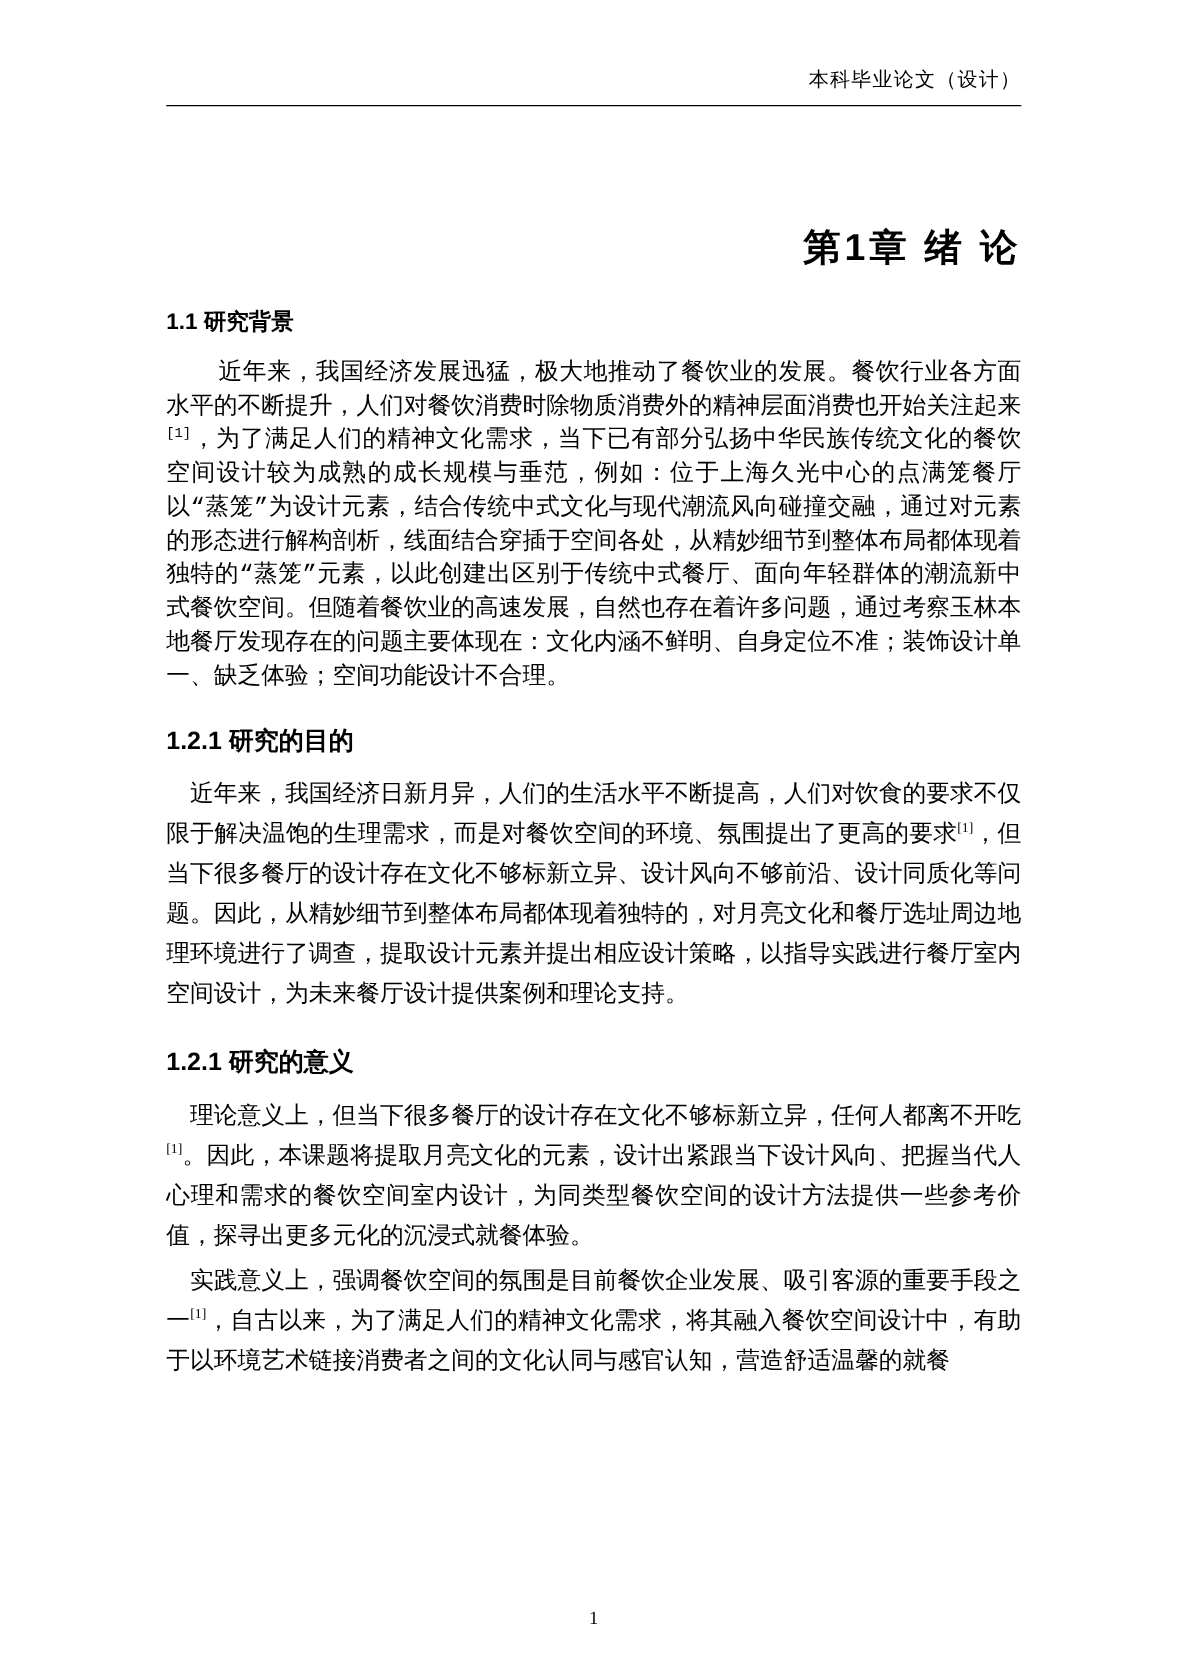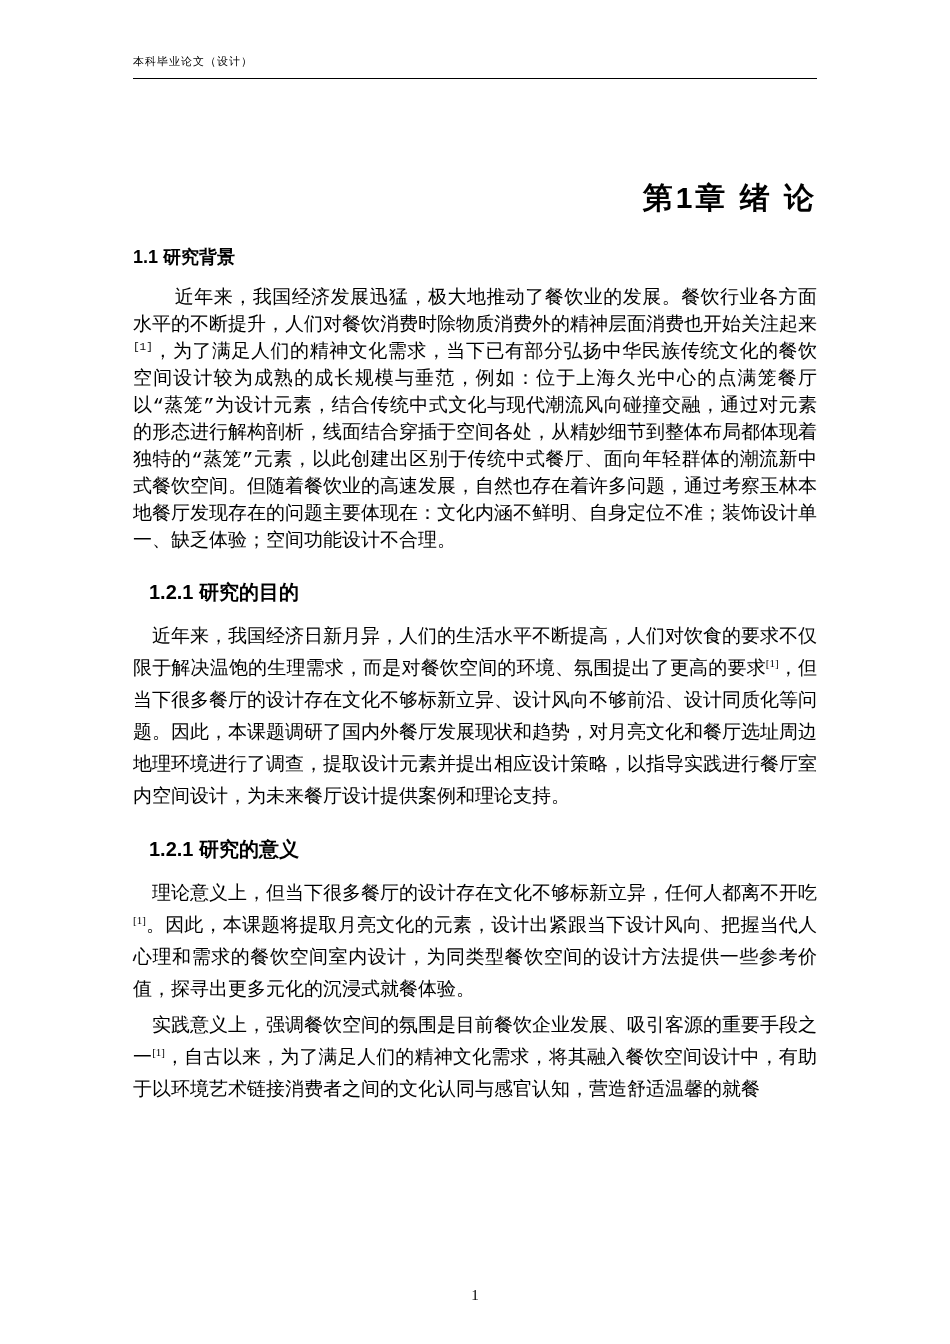--- a/index.html
+++ b/index.html
@@ -12,22 +12,22 @@
     background: #ffffff;
     color: #000000;
     font-family: "Liberation Serif", "DejaVu Serif", serif;
     overflow: hidden;
   }
   .header {
     position: absolute;
     top: 54px;
     left: 133px;
     width: 684px;
-    text-align: left;
-    font-size: 11px;
+    text-align: right;
+    font-size: 16px;
     letter-spacing: 1px;
     padding-bottom: 9px;
     border-bottom: 1px solid #000000;
     font-family: Liberation Serif, serif;
   }
   .content {
     position: absolute;
     top: 160px;
     left: 133px;
     width: 684px;
@@ -40,21 +40,21 @@
     letter-spacing: 3px;
     font-family: "Liberation Sans", "DejaVu Sans", sans-serif;
   }
   h2.section-heading {
     margin: 26px 0 16px;
     font-size: 18px;
     font-weight: bold;
     font-family: "Liberation Sans", "DejaVu Sans", sans-serif;
   }
   h3.sub-heading {
-    margin: 24px 16px 14px;
+    margin: 24px 0 14px;
     font-size: 20px;
     font-weight: bold;
     font-family: "Liberation Sans", "DejaVu Sans", sans-serif;
   }
   .para {
     font-size: 19px;
     text-align: justify;
     text-justify: inter-ideograph;
   }
   .para.tight {
@@ -94,21 +94,21 @@
 
     <div class="chapter-title">第1章 绪 论</div>
 
     <h2 class="section-heading">1.1 研究背景</h2>
 
     <p class="para tight"><span>近年来，我国经济发展迅猛，极大地推动了餐饮业的发展。餐饮行业各方面水平的不断提升，人们对餐饮消费时除物质消费外的精神层面消费也开始关注起来</span><sup>[1]</sup><span>，为了满足人们的精神文化需求，当下已有部分弘扬中华民族传统文化的餐饮空间设计较为成熟的成长规模与垂范，例如：位于上海久光中心的点满笼餐厅以“蒸笼”为设计元素，结合传统中式文化与现代潮流风向碰撞交融，通过对元素的形态进行解构剖析，线面结合穿插于空间各处，从精妙细节到整体布局都体现着独特的“蒸笼”元素，以此创建出区别于传统中式餐厅、面向年轻群体的潮流新中式餐饮空间。但随着餐饮业的高速发展，自然也存在着许多问题，通过考察玉林本地餐厅发现存在的问题主要体现在：文化内涵不鲜明、自身定位不准；装饰设计单一、缺乏体验；空间功能设计不合理。</span></p>
 
 
     <h3 class="sub-heading">1.2.1 研究的目的</h3>
 
-    <p class="para loose"><span>近年来，我国经济日新月异，人们的生活水平不断提高，人们对饮食的要求不仅限于解决温饱的生理需求，而是对餐饮空间的环境、氛围提出了更高的要求</span><sup>[1]</sup><span>，但当下很多餐厅的设计存在文化不够标新立异、设计风向不够前沿、设计同质化等问题。因此，本课题调研了国内外餐厅发展现状和趋势，对月亮文化和餐厅选址周边地理环境进行了调查，提取设计元素并提出相应设计策略，以指导实践进行餐厅室内空间设计，为未来餐厅设计提供案例和理论支持。</span></p>
+    <p class="para loose"><span>近年来，我国经济日新月异，人们的生活水平不断提高，人们对饮食的要求不仅限于解决温饱的生理需求，而是对餐饮空间的环境、氛围提出了更高的要求</span><sup>[1]</sup><span>，但当下很多餐厅的设计存在文化不够标新立异、设计风向不够前沿、设计同质化等问题。因此，从精妙细节到整体布局都体现着独特的，对月亮文化和餐厅选址周边地理环境进行了调查，提取设计元素并提出相应设计策略，以指导实践进行餐厅室内空间设计，为未来餐厅设计提供案例和理论支持。</span></p>
 
     <h3 class="sub-heading">1.2.1 研究的意义</h3>
 
     <p class="para loose"><span>理论意义上，但当下很多餐厅的设计存在文化不够标新立异，任何人都离不开吃</span><sup>[1]</sup><span>。因此，本课题将提取月亮文化的元素，设计出紧跟当下设计风向、把握当代人心理和需求的餐饮空间室内设计，为同类型餐饮空间的设计方法提供一些参考价值，探寻出更多元化的沉浸式就餐体验。</span></p>
 
     <p class="para loose"><span>实践意义上，强调餐饮空间的氛围是目前餐饮企业发展、吸引客源的重要手段之一</span><sup>[1]</sup><span>，自古以来，为了满足人们的精神文化需求，将其融入餐饮空间设计中，有助于以环境艺术链接消费者之间的文化认同与感官认知，营造舒适温馨的就餐</span></p>
 
   </div>
 
   <div class="page-number">1</div>

